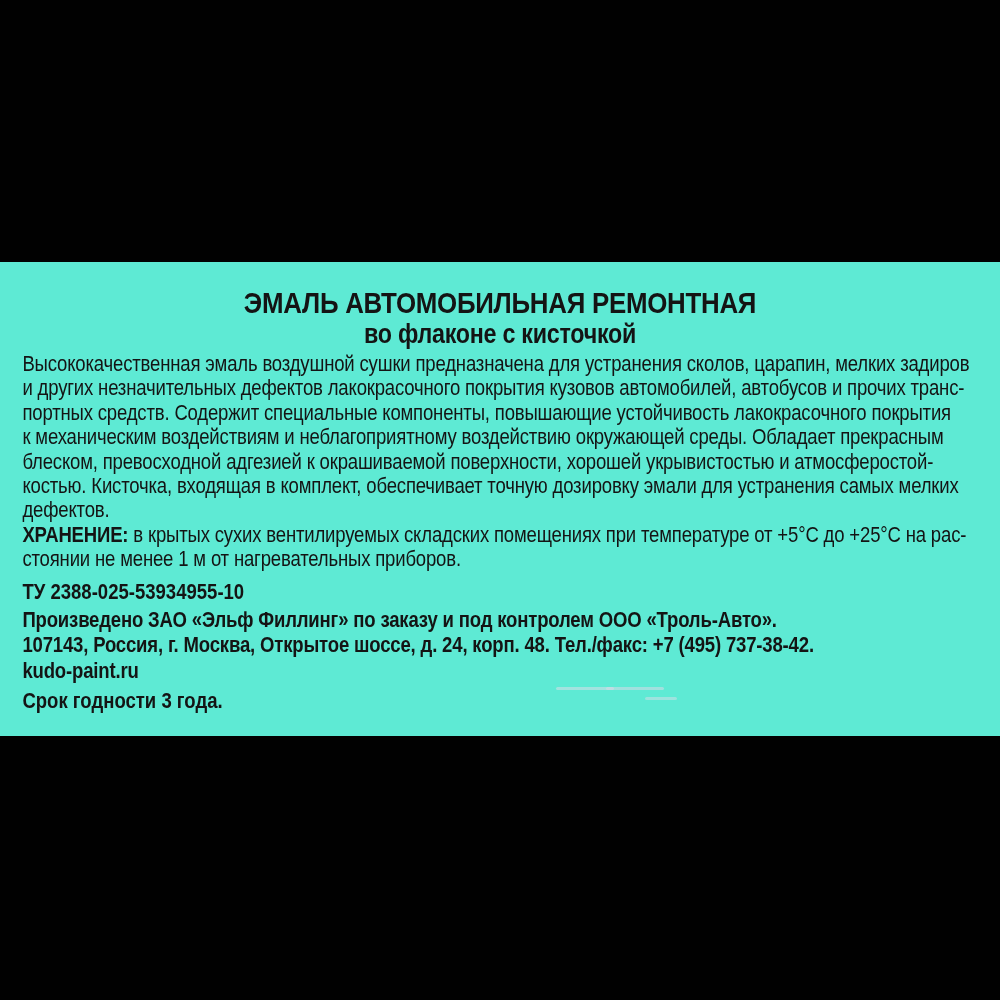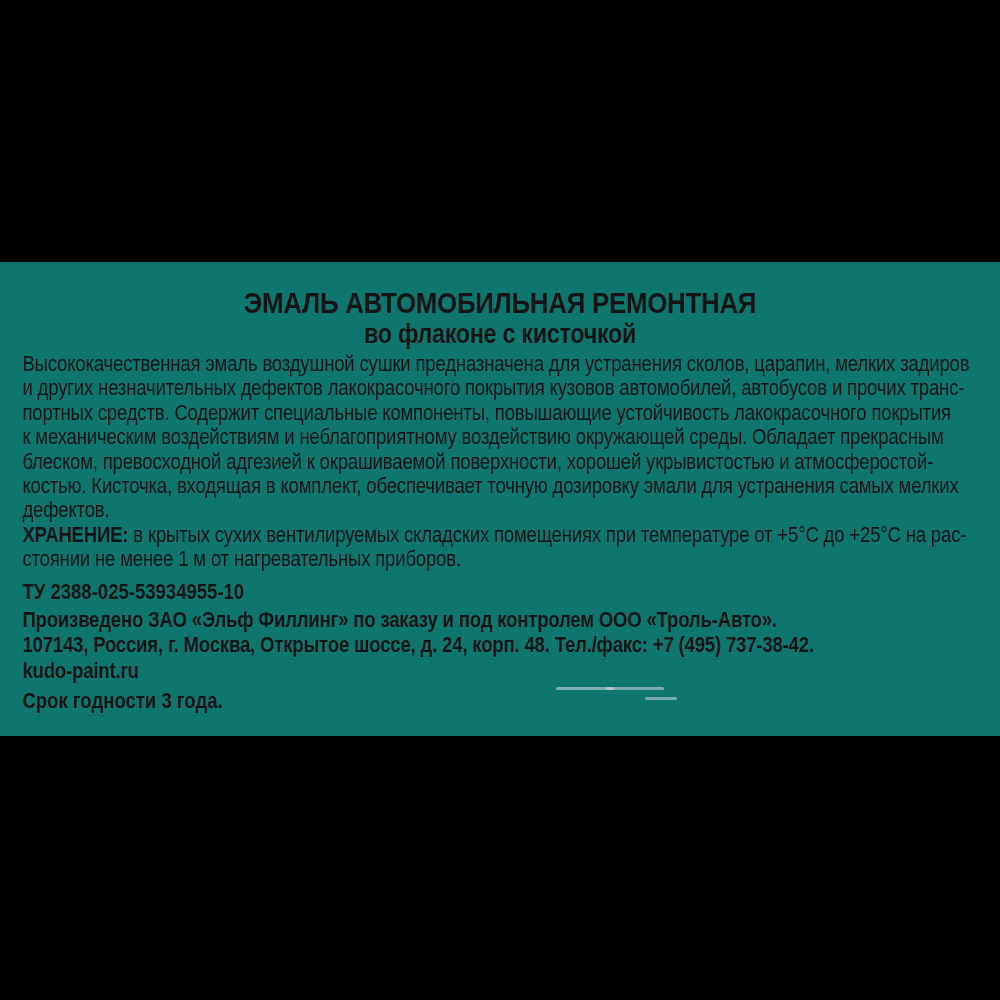--- a/index.html
+++ b/index.html
@@ -12,21 +12,21 @@
   }
   .screen { position: relative; width: 1000px; height: 1000px; }
 
   .bar { position: absolute; left: 0; width: 1000px; background: #010101; }
   .bar.top { top: 0; height: 262px; }
   .bar.bottom { top: 736px; height: 264px; }
 
   .panel {
     position: absolute; left: 0; top: 262px;
     width: 1000px; height: 474px;
-    background: #0f766e;
+    background: #5eead4;
     overflow: hidden;
   }
 
   
   .content {
     width: 1160px;
     transform: scaleX(0.8621);
     transform-origin: 0 0;
     padding: 0 26px;
     box-sizing: border-box;

